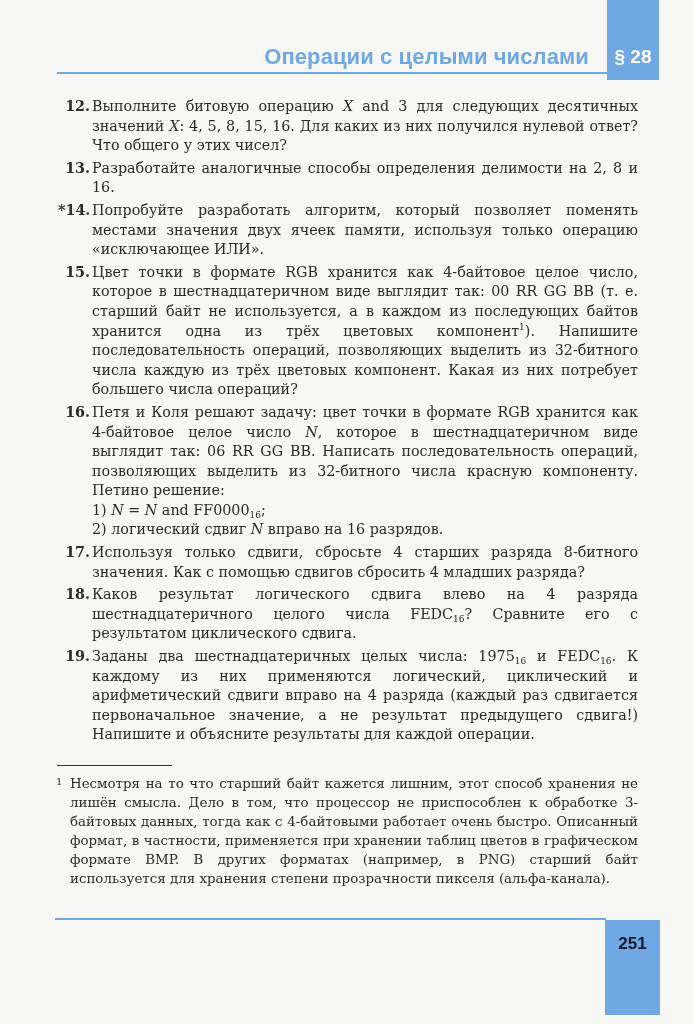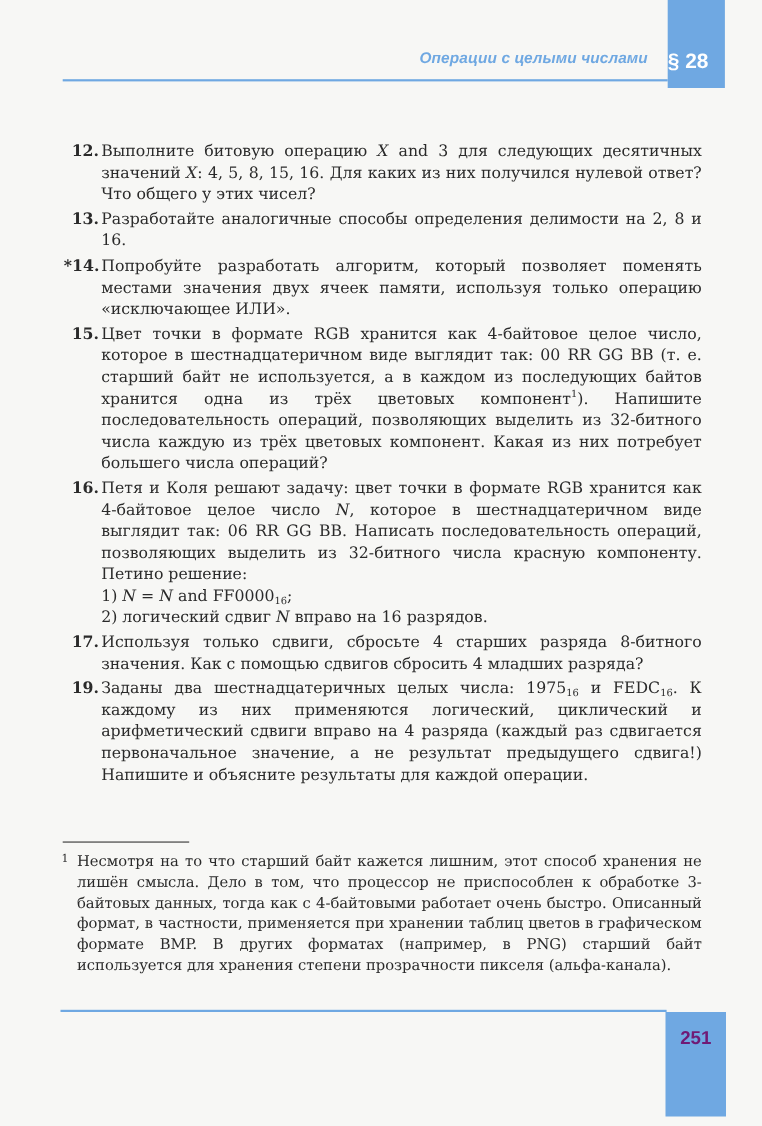--- a/index.html
+++ b/index.html
@@ -7,56 +7,55 @@
     width: 693px; height: 1024px; position: relative; overflow: hidden;
     background: #f7f7f5;
     font-family: "DejaVu Serif", "Liberation Serif", serif;
     color: #2a2a2a;
   }
   .top-tab {
     position: absolute; left: 607px; top: 0; width: 52px; height: 80px;
     background: #6fa8e2;
   }
   .top-tab .sec {
-    position: absolute; bottom: 12px; left: 0; width: 100%; text-align: left;
+    position: absolute; bottom: 12px; left: 0; width: 100%; text-align: center;
     color: #ffffff; font-family: "Liberation Sans", sans-serif; font-weight: bold; font-size: 19px;
   }
   .header-title {
     position: absolute; right: 104px; top: 44px;
-    color: #6fa8e2; font-family: "Liberation Sans", sans-serif; font-weight: bold; font-size: 14px;
+    color: #6fa8e2; font-family: "Liberation Sans", sans-serif; font-weight: bold; font-size: 22px;
     letter-spacing: 0.1px;
-    font-style: italic;
   }
   .header-rule {
     position: absolute; left: 57px; top: 72px; width: 550px; height: 2px; background: #6fa8e2;
   }
   .content {
     position: absolute; left: 92px; top: 97px; width: 546px;
-    font-size: 14.3px; line-height: 19.6px; text-align: justify; margin-top: 32px;
+    font-size: 14.3px; line-height: 19.6px; text-align: justify;
   }
   .task { position: relative; margin-bottom: 3px; }
   .task .num {
     position: absolute; left: -34px; width: 32px; text-align: right; font-weight: bold;
   }
   .task p { margin: 0; }
   sub { font-size: 9px; vertical-align: -3px; line-height: 0; }
   sup { font-size: 9px; vertical-align: 6px; line-height: 0; }
   .fn-rule { position: absolute; left: 57px; top: 765px; width: 115px; height: 1px; background: #333; }
   .footnote {
     position: absolute; left: 70px; top: 774px; width: 568px;
     font-size: 13.4px; line-height: 19px; text-align: justify;
   }
   .footnote .mark { position: absolute; left: -14px; top: -2px; font-size: 10px; }
   .bottom-rule { position: absolute; left: 55px; top: 918px; width: 551px; height: 2px; background: #6fa8e2; }
   .bottom-tab {
     position: absolute; left: 605px; top: 920px; width: 55px; height: 95px; background: #6fa8e2;
   }
   .bottom-tab .pg {
     position: absolute; top: 14px; left: 0; width: 100%; text-align: center;
-    color: #701a75; font-family: "Liberation Sans", sans-serif; font-weight: bold; font-size: 17px;
+    color: #0f172a; font-family: "Liberation Sans", sans-serif; font-weight: bold; font-size: 17px;
   }
   i { font-style: italic; }
 </style>
 </head>
 <body>
 
 <div class="top-tab">
   <span class="sec">§ 28</span>
 </div>
 <div class="header-title">Операции с целыми числами</div>
@@ -89,20 +88,24 @@
     <p><span>Петя и Коля решают задачу: цвет точки в формате RGB хранится как 4-байтовое целое число </span><i>N</i><span>, которое в шестнадцатеричном виде выглядит так: 06 RR GG BB. Написать последовательность операций, позволяющих выделить из 32-битного числа красную компоненту. Петино решение:</span></p>
     <p><span>1) </span><i>N</i><span> = </span><i>N</i><span> and FF0000</span><sub>16</sub><span>;</span></p>
     <p><span>2) логический сдвиг </span><i>N</i><span> вправо на 16 разрядов.</span></p>
   </div>
 
   <div class="task">
     <span class="num">17.</span>
     <p>Используя только сдвиги, сбросьте 4 старших разряда 8-битного значения. Как с помощью сдвигов сбросить 4 младших разряда?</p>
   </div>
 
+  <div class="task">
+    <span class="num">18.</span>
+    <p><span>Каков результат логического сдвига влево на 4 разряда шестнадцатеричного целого числа FEDC</span><sub>16</sub><span>? Сравните его с результатом циклического сдвига.</span></p>
+  </div>
 
   <div class="task">
     <span class="num">19.</span>
     <p><span>Заданы два шестнадцатеричных целых числа: 1975</span><sub>16</sub><span> и FEDC</span><sub>16</sub><span>. К каждому из них применяются логический, циклический и арифметический сдвиги вправо на 4 разряда (каждый раз сдвигается первоначальное значение, а не результат предыдущего сдвига!) Напишите и объясните результаты для каждой операции.</span></p>
   </div>
 
 </div>
 
 <div class="fn-rule"></div>
 <div class="footnote">

